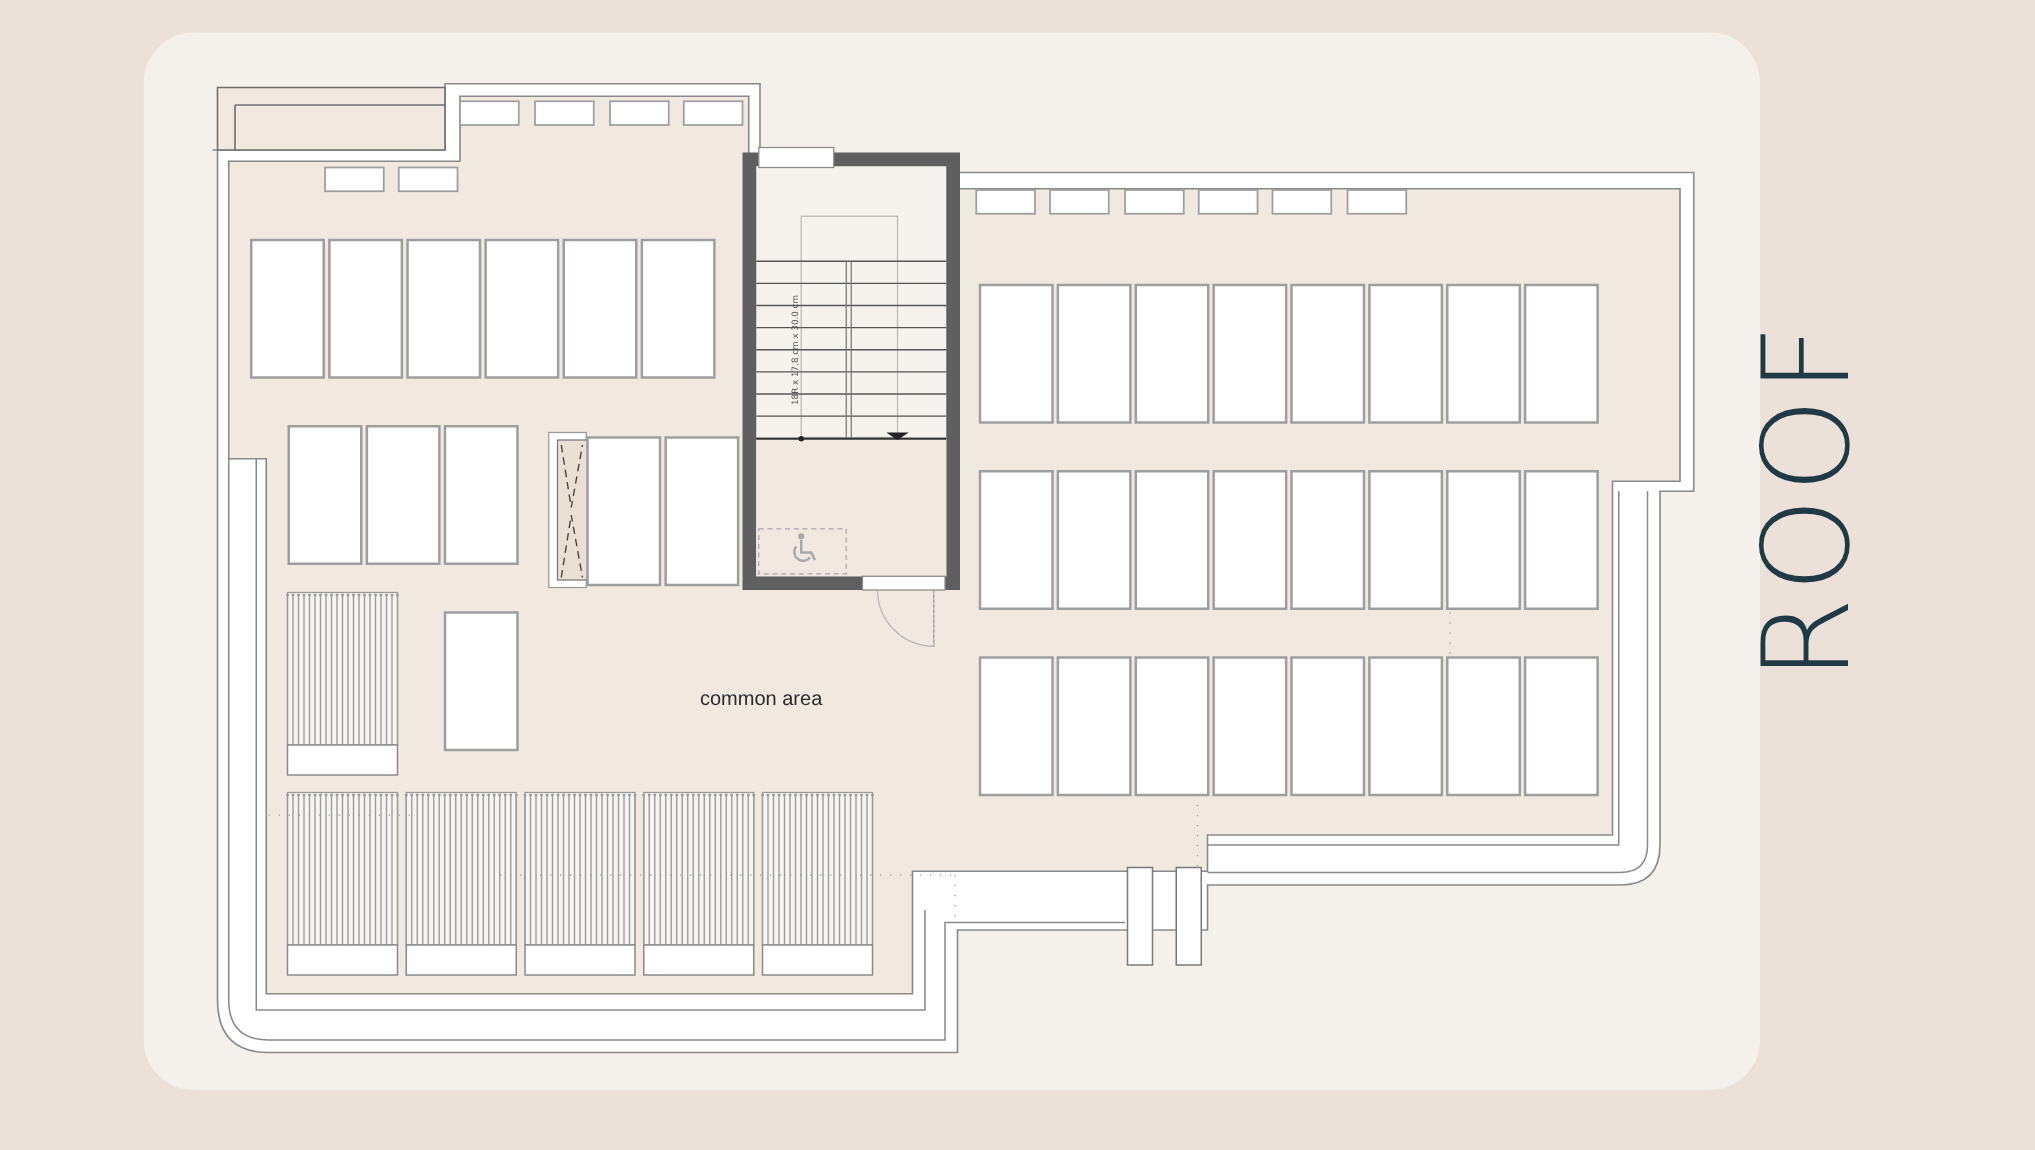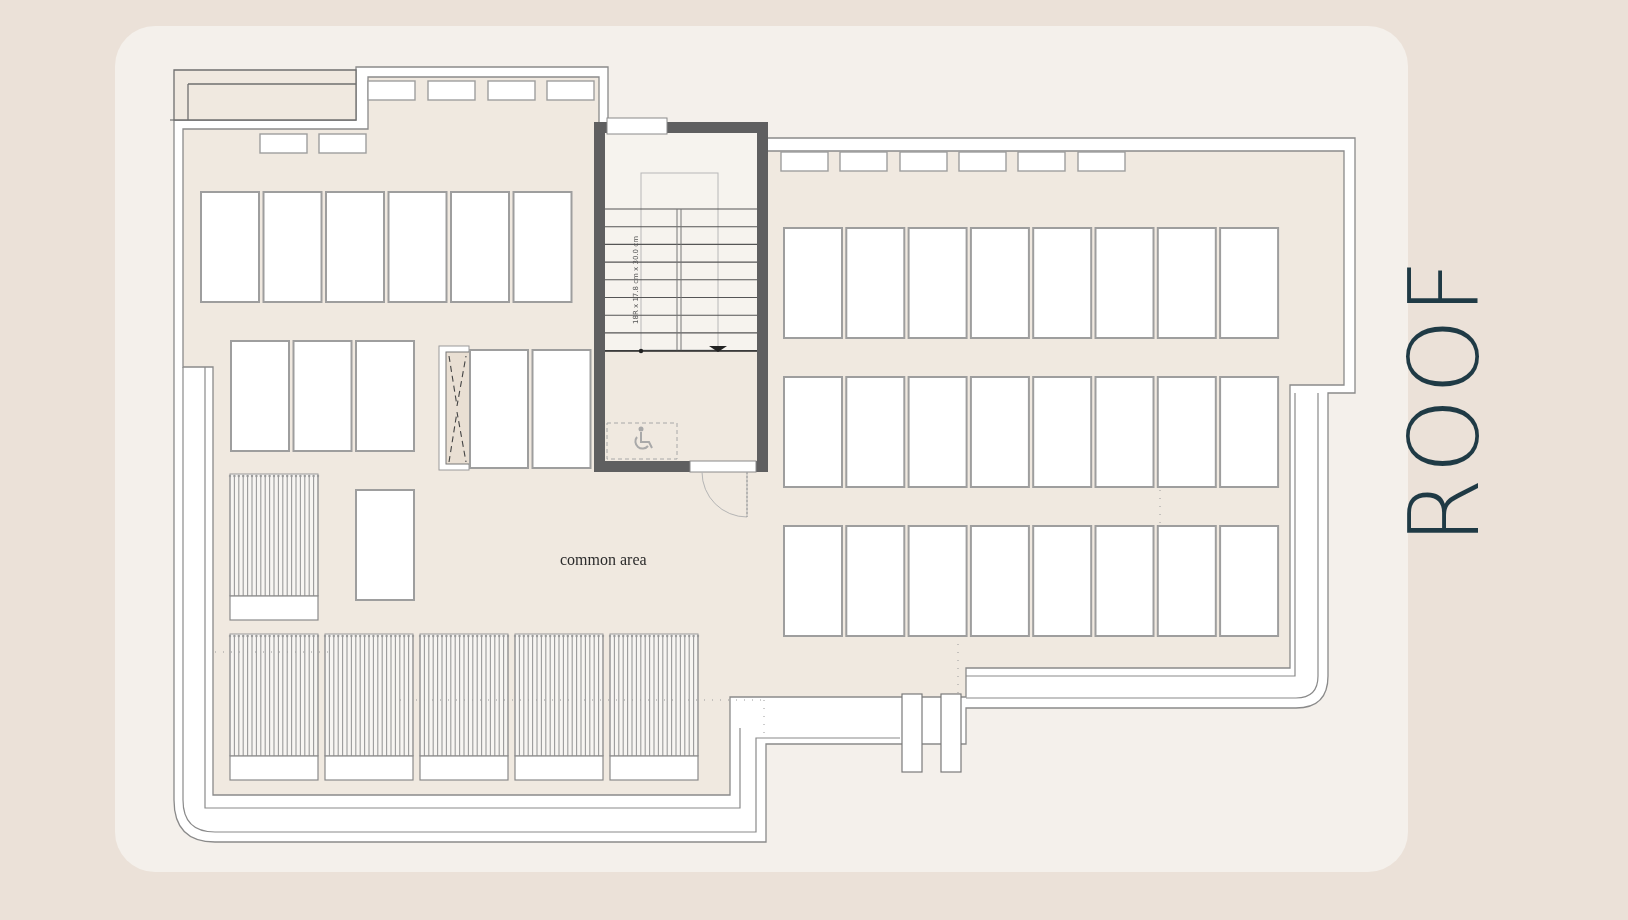--- a/index.html
+++ b/index.html
@@ -16,21 +16,21 @@
     svg#plan { position: absolute; left: 0; top: 0; }
     .floor-label {
       position: absolute; left: 1445px; top: 400px;
       transform: translate(-50%, -50%) rotate(-90deg);
       font-family: "DejaVu Sans", sans-serif; font-weight: 200;
       font-size: 96px; letter-spacing: 4px; color: #1f3a45;
       white-space: nowrap; line-height: 1;
     }
     .area-label {
       position: absolute; left: 560px; top: 551px;
-      font-family: Liberation Serif, serif; font-size: 16px; color: #2b2b2b;
+      font-family: Liberation Sans, sans-serif; font-size: 16px; color: #2b2b2b;
       white-space: nowrap;
     }
     .stair-note {
       position: absolute; left: 636px; top: 280px;
       transform: translate(-50%, -50%) rotate(-90deg);
       font-family: "DejaVu Sans", sans-serif; font-size: 7px; color: #555;
       white-space: nowrap;
     }
   </style>
 </head>

